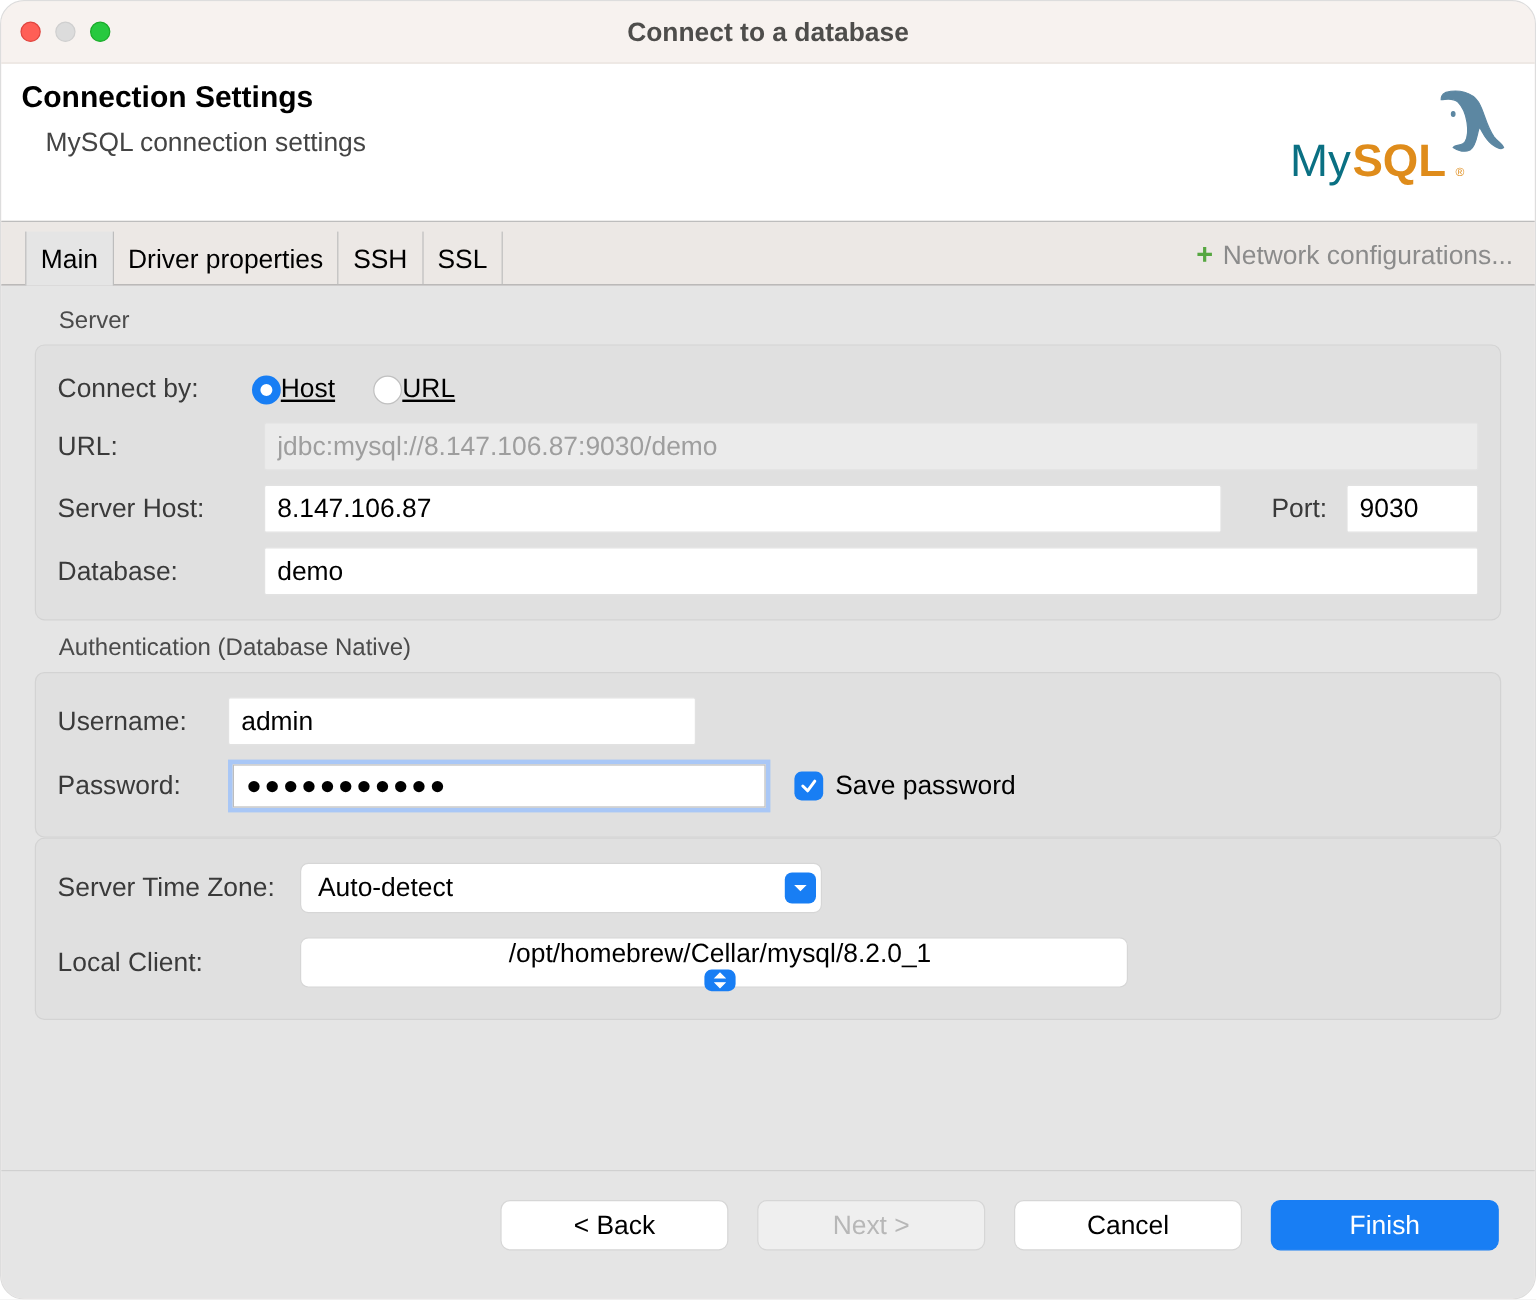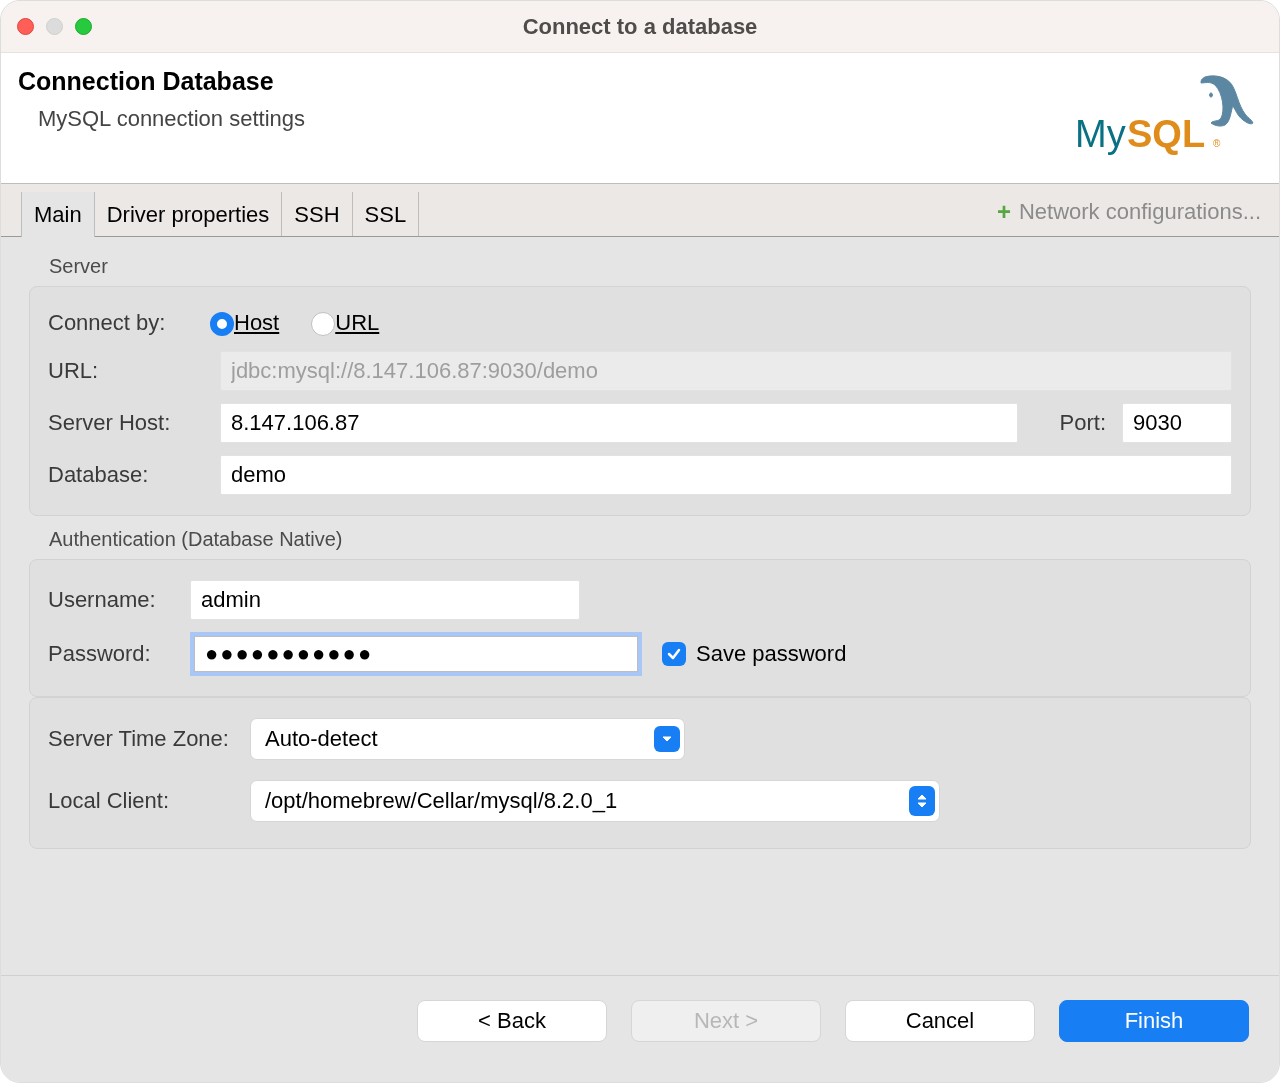--- a/index.html
+++ b/index.html
@@ -190,21 +190,21 @@
     display: flex;
     align-items: center;
     height: 42px;
     background: #fff;
     border: 1px solid #d6d6d6;
     border-radius: 7px;
     width: 435px;
     padding: 0 4px 0 14px;
     font-size: 22px;
   }
-  .combo.wide { width: 690px; }
+  .combo.wide { width: 690px; flex-direction: column; }
   .combo .val { flex: 1; }
   .combo .caret-btn {
     width: 26px; height: 26px; border-radius: 6px;
     background: #187ef4;
     display: flex; align-items: center; justify-content: center;
   }
   .combo.wide .caret-btn { height: 30px; }
   .caret-btn svg { stroke: #fff; fill: #fff; }
   
   .footer {
@@ -244,21 +244,21 @@
     <div class="traffic-lights">
       <div class="tl close"></div>
       <div class="tl min"></div>
       <div class="tl max"></div>
     </div>
     <div class="titlebar-title">Connect to a database</div>
   </div>
 
   <div class="header">
     <div class="header-left">
-      <h2>Connection Database</h2>
+      <h2>Connection Settings</h2>
       <div class="sub">MySQL connection settings</div>
     </div>
     <div class="mysql-logo">
       <svg width="180" height="90" viewBox="0 0 180 90">
         <path d="M 130 6 C 140 3 152 6 157 14 C 162 22 163 33 170 43 C 173 47 177 49 178 52 C 176 54 172 52 168 49 C 163 45 162 42 158 35 C 156 38 156 50 150 54 C 146 56 140 55 136 52 C 138 49 144 51 146 47 C 150 40 148 22 140 14 C 135 10 130 12 126 12 C 126 10 126 8 130 6 Z M 136 22 C 138 22 138 26 136 26 C 134 26 134 22 136 22 Z" fill="#5c87a2" stroke="#5c87a2" stroke-width="1"></path>
         <g transform="translate(0,44)">
           <text x="0" y="32" font-family="Arial, sans-serif" font-size="38" font-weight="500" fill="#0a7083">My</text>
           <text x="52" y="32" font-family="Arial, sans-serif" font-size="38" font-weight="600" fill="#df8c1b">SQL</text>
           <text x="138" y="32" font-family="Arial, sans-serif" font-size="10" fill="#df8c1b">®</text>
         </g>

